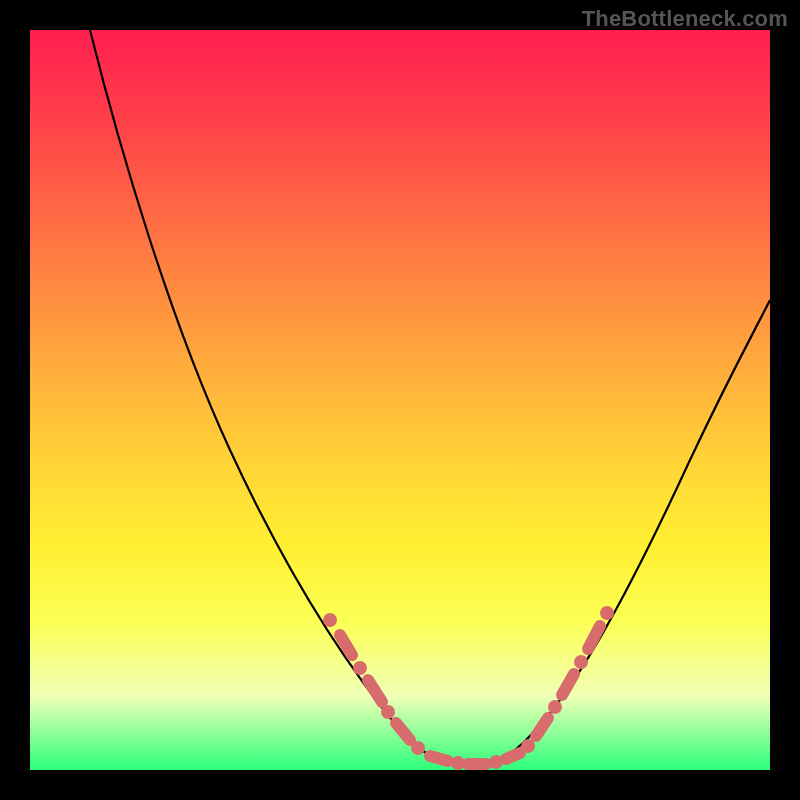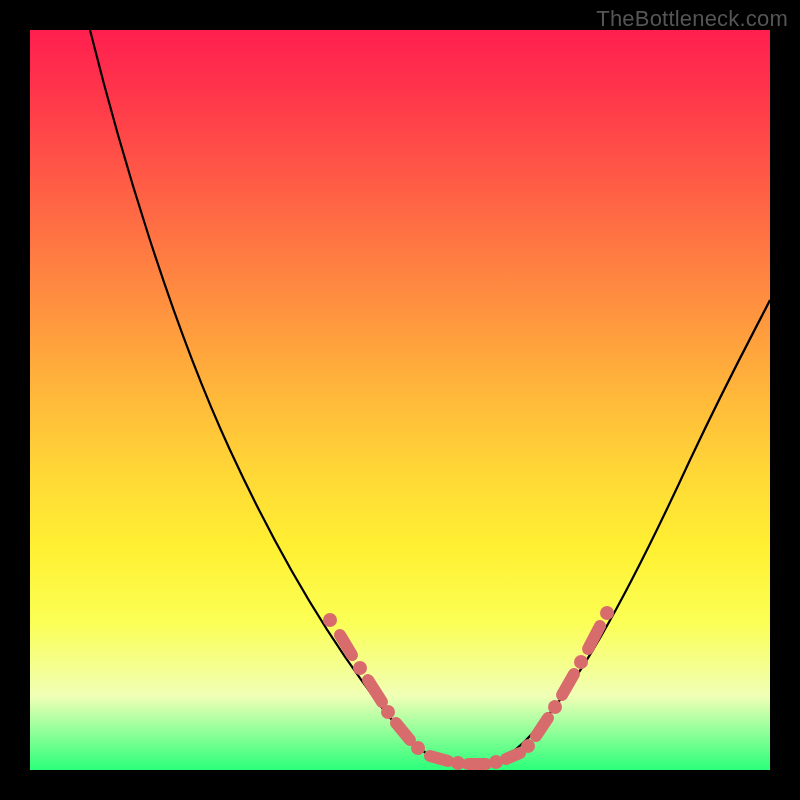--- a/index.html
+++ b/index.html
@@ -31,21 +31,21 @@
       #2bff7a 100%
     );
   }
   .watermark {
     position: absolute;
     top: 6px;
     right: 12px;
     color: #555555;
     font-size: 22px;
     letter-spacing: 0.2px;
-    font-weight: 400;
+    font-weight: 700;
   }
   svg.plot {
     position: absolute;
     left: 0;
     top: 0;
     width: 740px;
     height: 740px;
   }
   .curve {
     fill: none;

